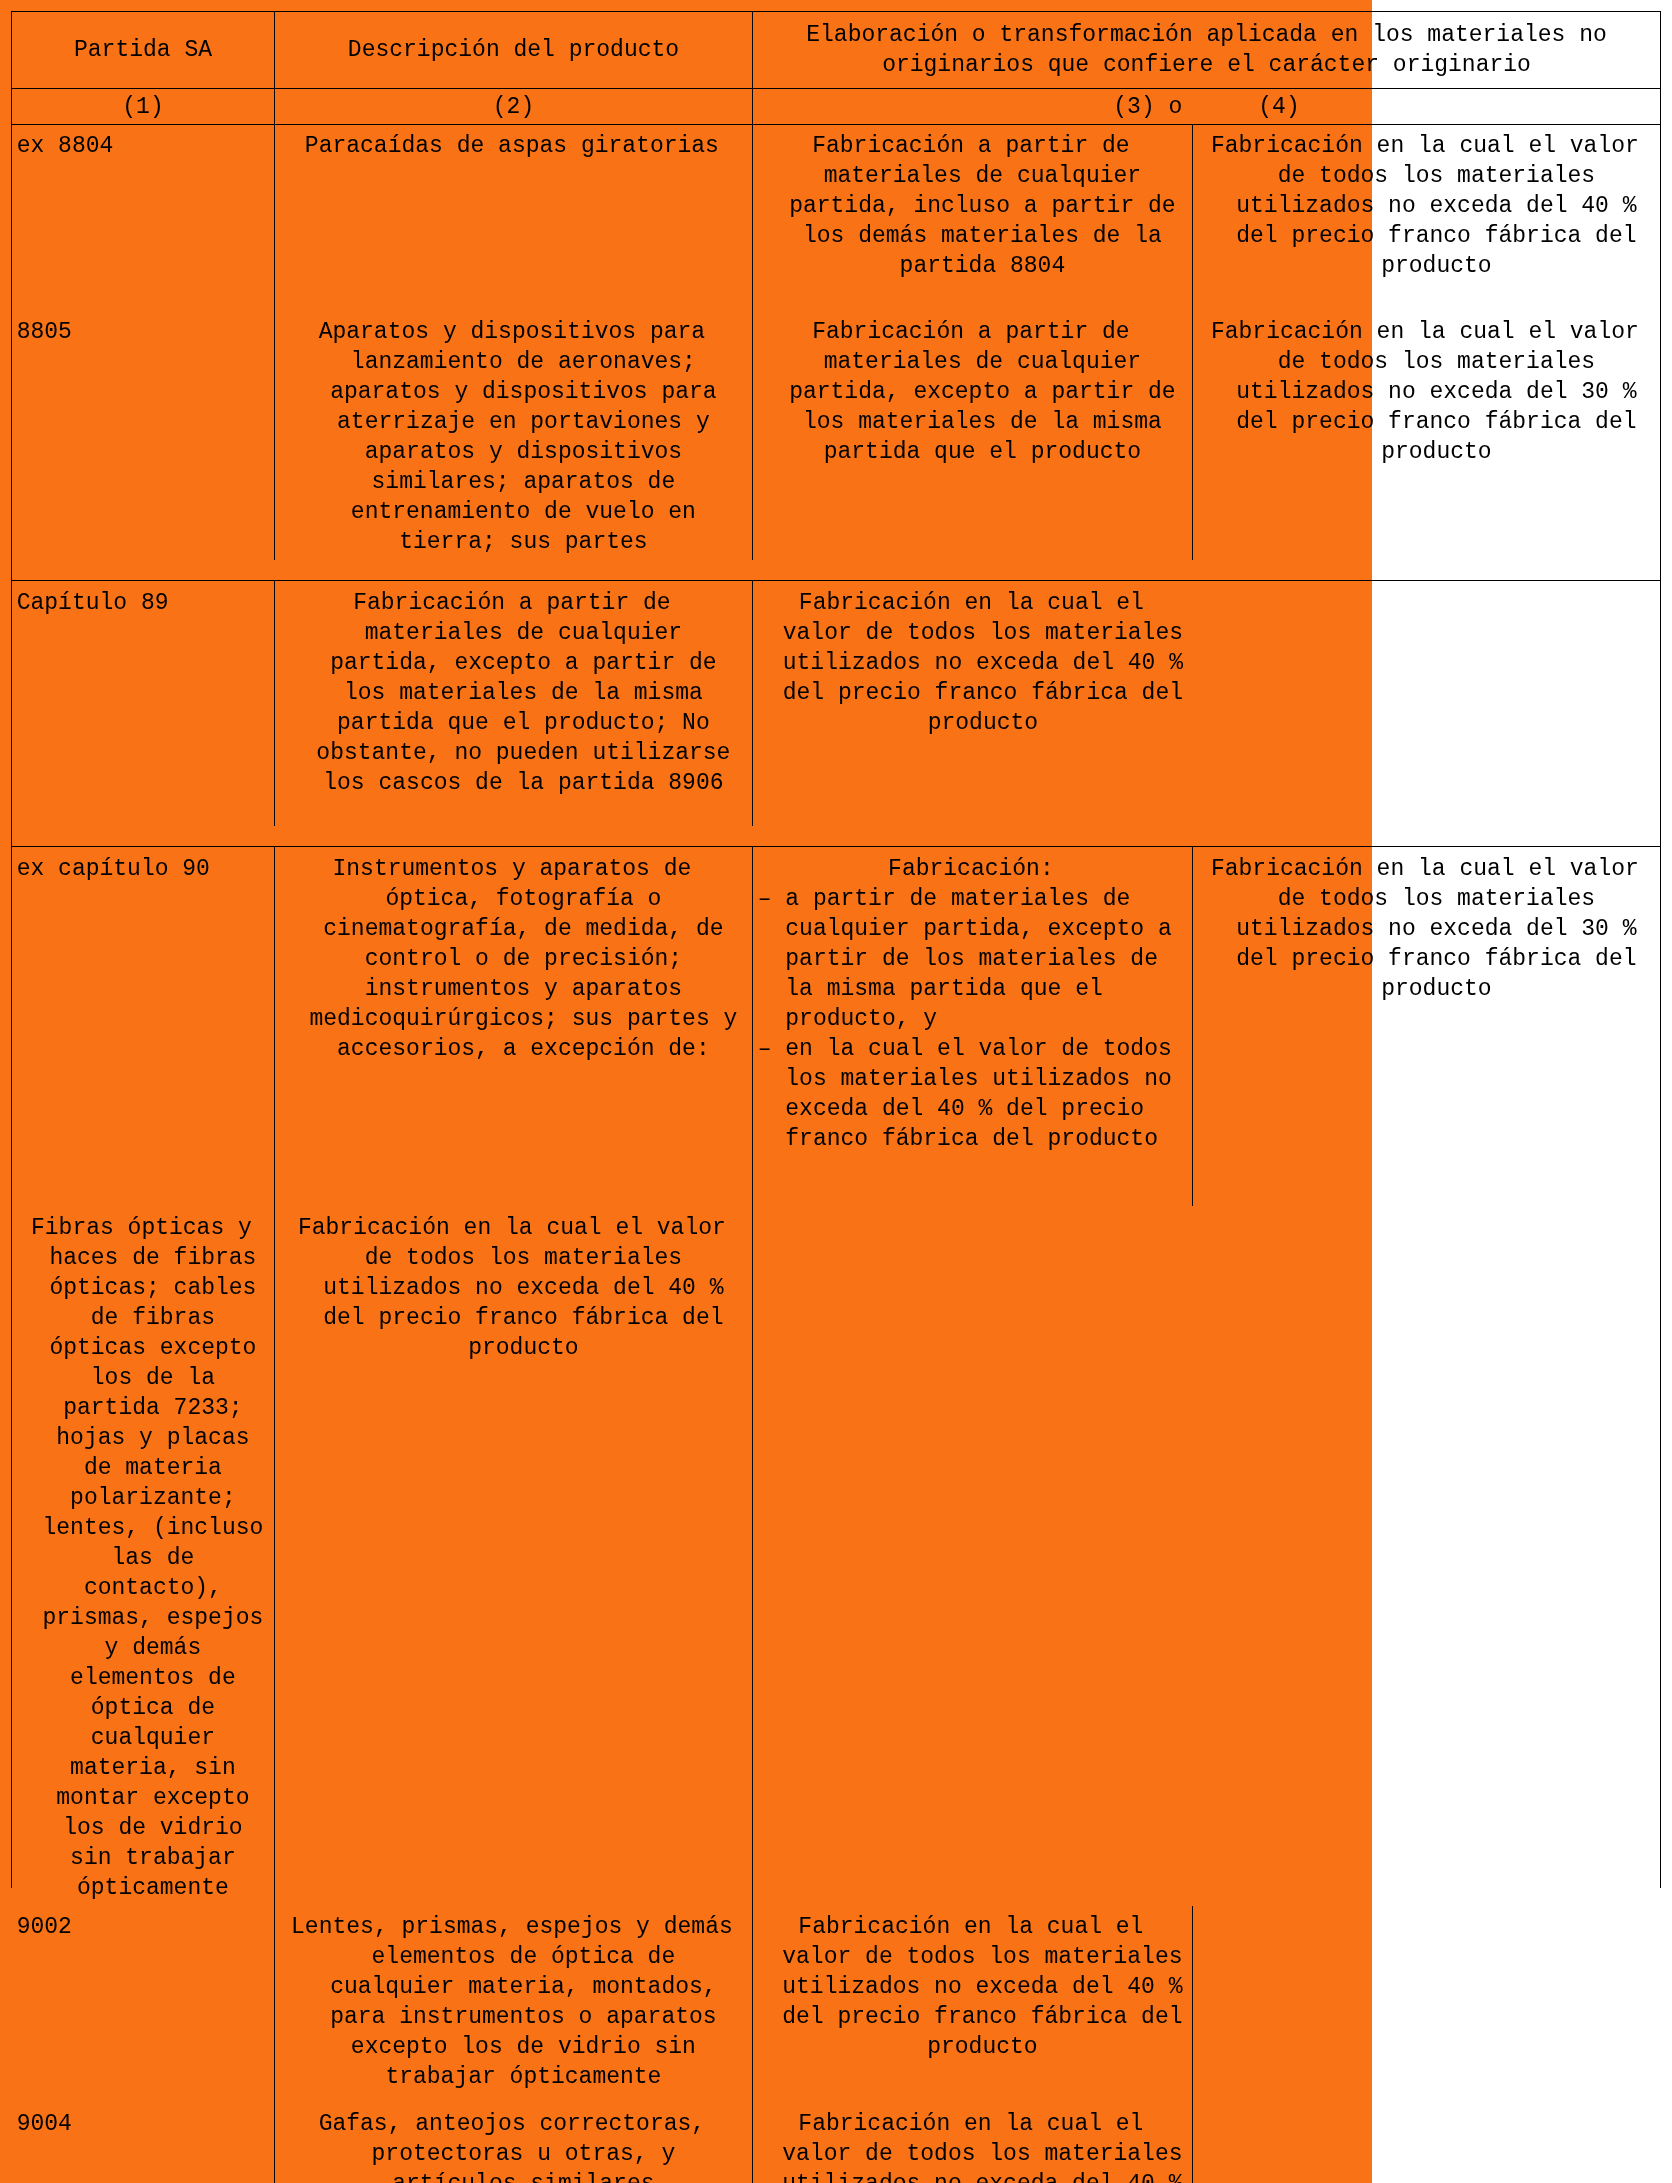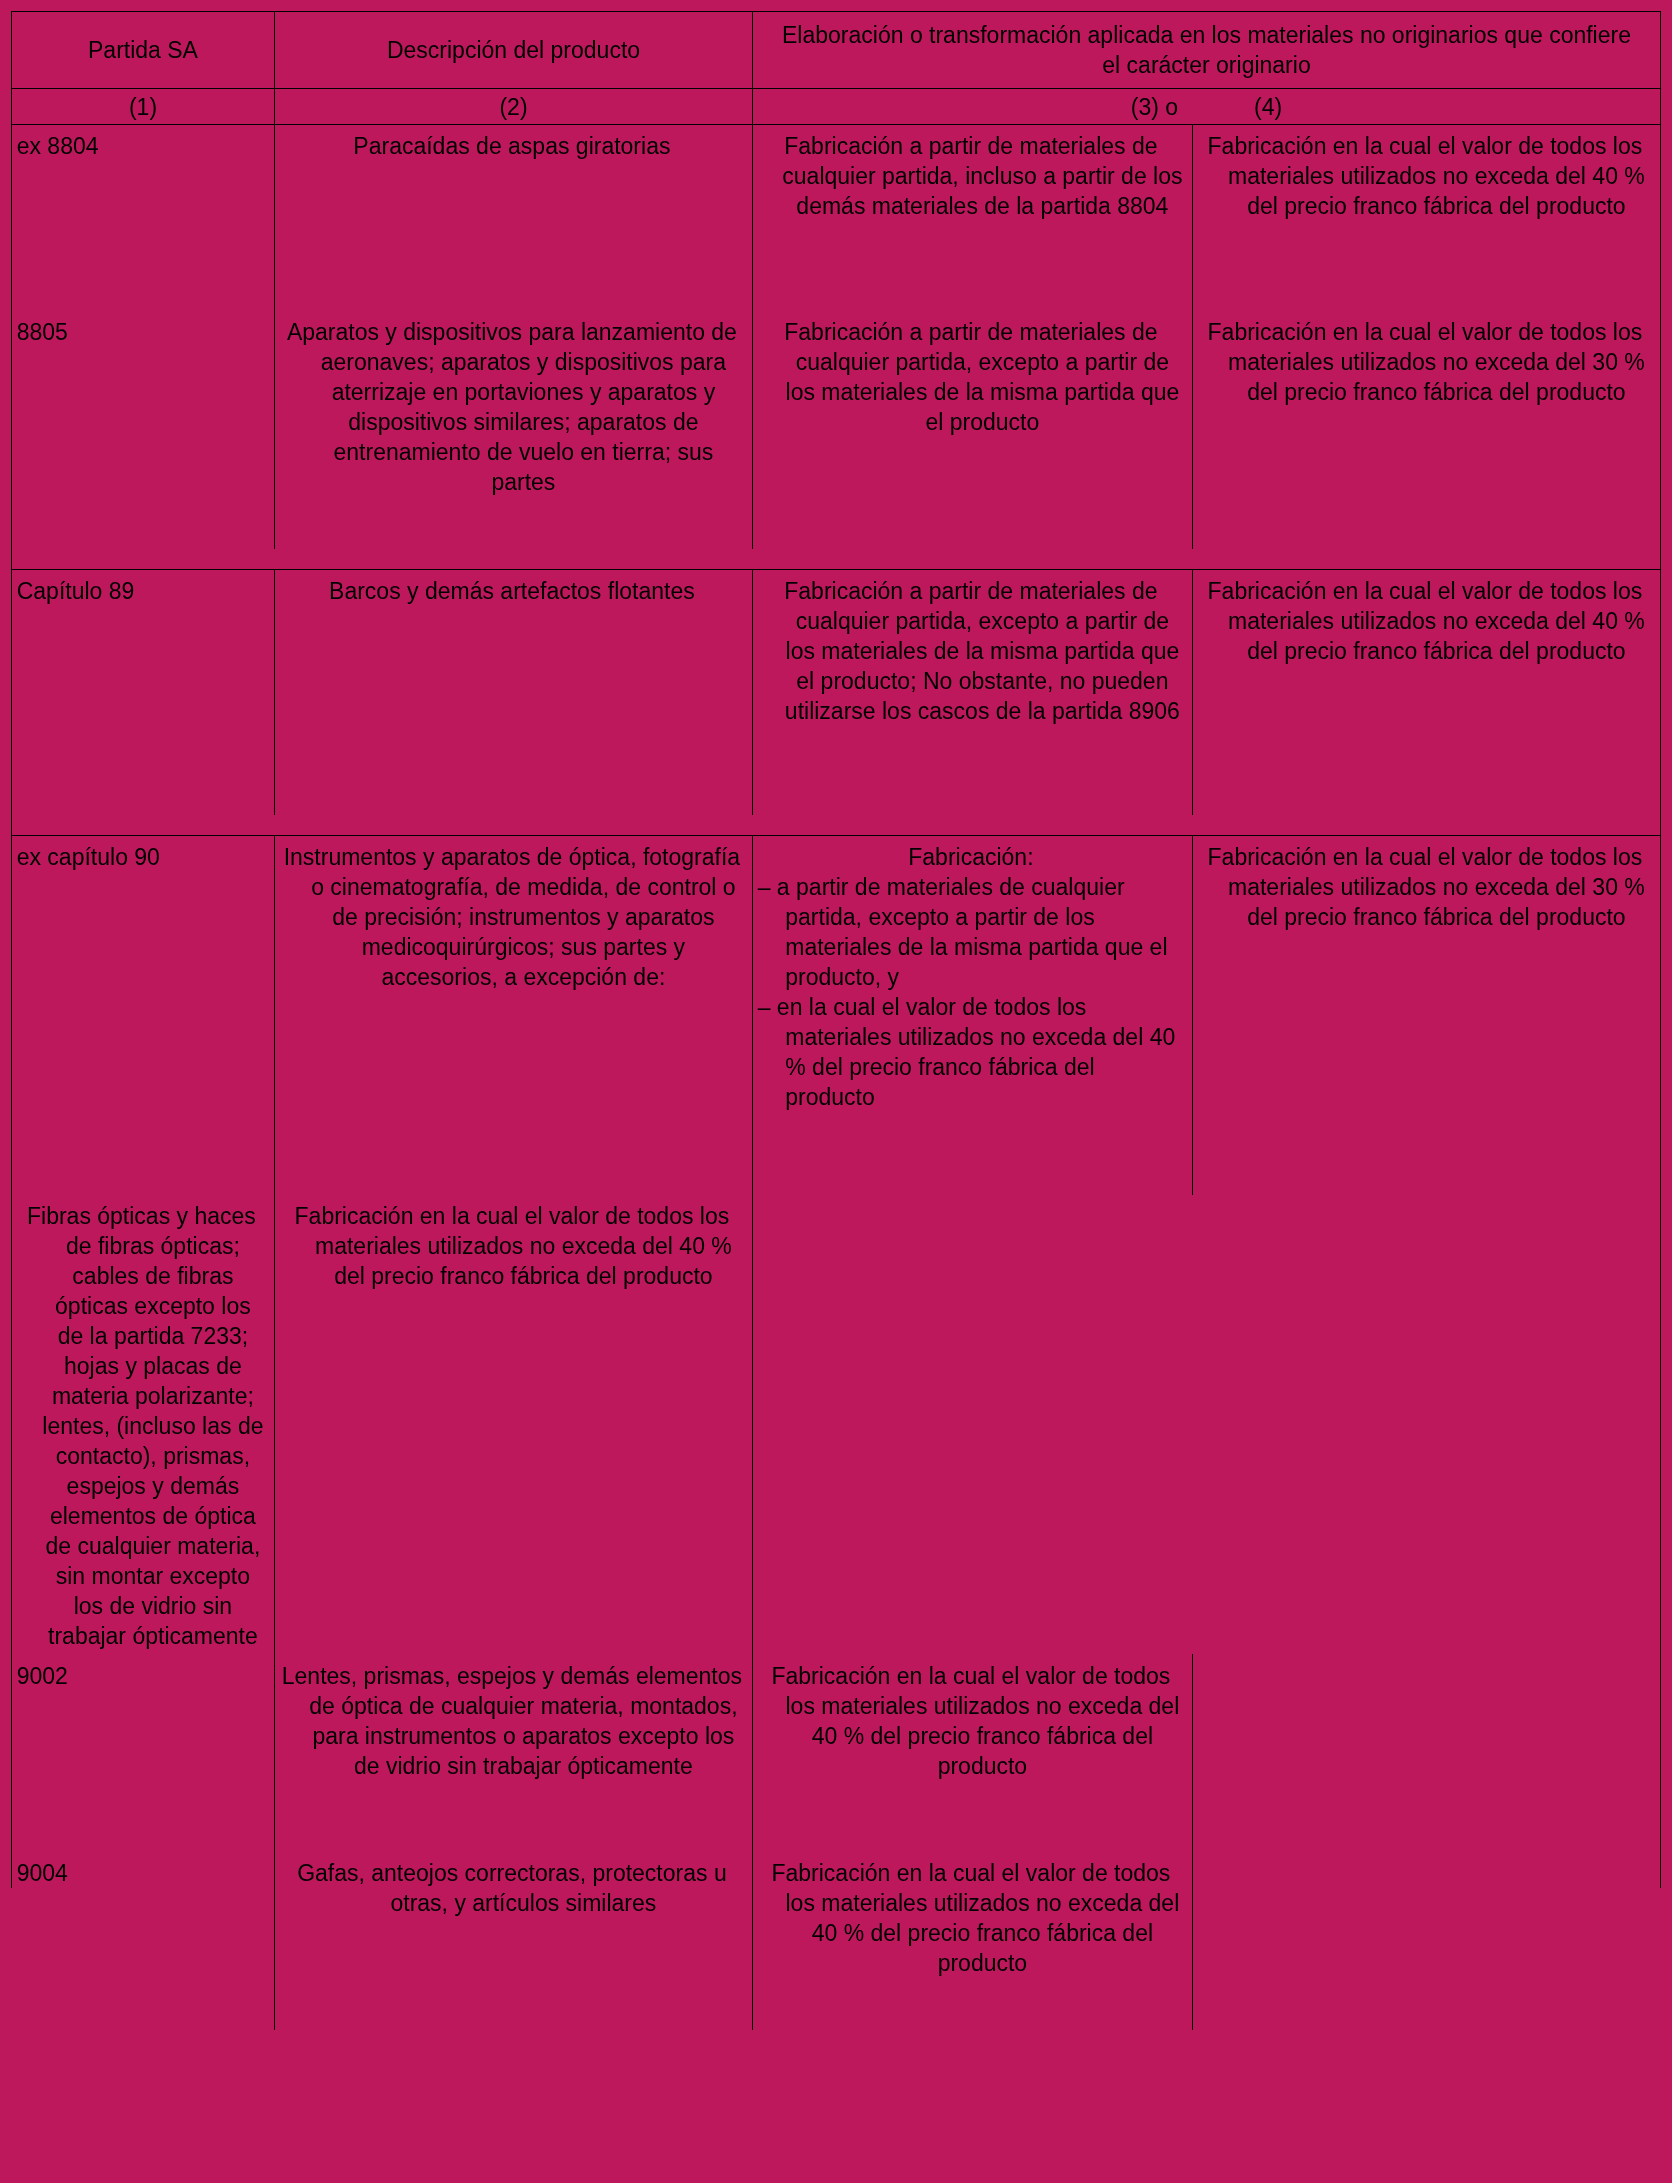--- a/index.html
+++ b/index.html
@@ -1,22 +1,22 @@
 <!DOCTYPE html>
 <html style="font-size:12.6px"><head>
 <meta charset="utf-8">
 <style>
   html,body{margin:0;padding:0;background:#ffffff;}
   .page{
     position:relative;
-    width:1672px;
+    width:1372px;
     height:2183px;
-    background:#be185d;
+    background:#f97316;
     color:#000000;
-    font-family:Liberation Sans, sans-serif;
+    font-family:Liberation Mono, monospace;
     font-size:23px;
     line-height:30px;
   }
   .tbl{
     position:absolute;
     left:11px;
     top:11px;
     width:1650px;
     height:1877px;
     box-sizing:border-box;
@@ -125,23 +125,20 @@
         <div class="c">
           <div class="para">Fabricación en la cual el valor de todos los materiales utilizados no exceda del 30 % del precio franco fábrica del producto</div>
         </div>
       </div>
     </div>
 
     <div class="section bt">
       <div class="entry" style="min-height:245px">
         <div class="c br code">Capítulo 89</div>
         <div class="c br">
-          <div class="para">Barcos y demás artefactos flotantes</div>
-        </div>
-        <div class="c br">
           <div class="para">Fabricación a partir de materiales de cualquier partida, excepto a partir de los materiales de la misma partida que el producto; No obstante, no pueden utilizarse los cascos de la partida 8906</div>
         </div>
         <div class="c">
           <div class="para">Fabricación en la cual el valor de todos los materiales utilizados no exceda del 40 % del precio franco fábrica del producto</div>
         </div>
       </div>
     </div>
 
     <div class="section bt grow">
       <div class="entry" style="min-height:359px">

